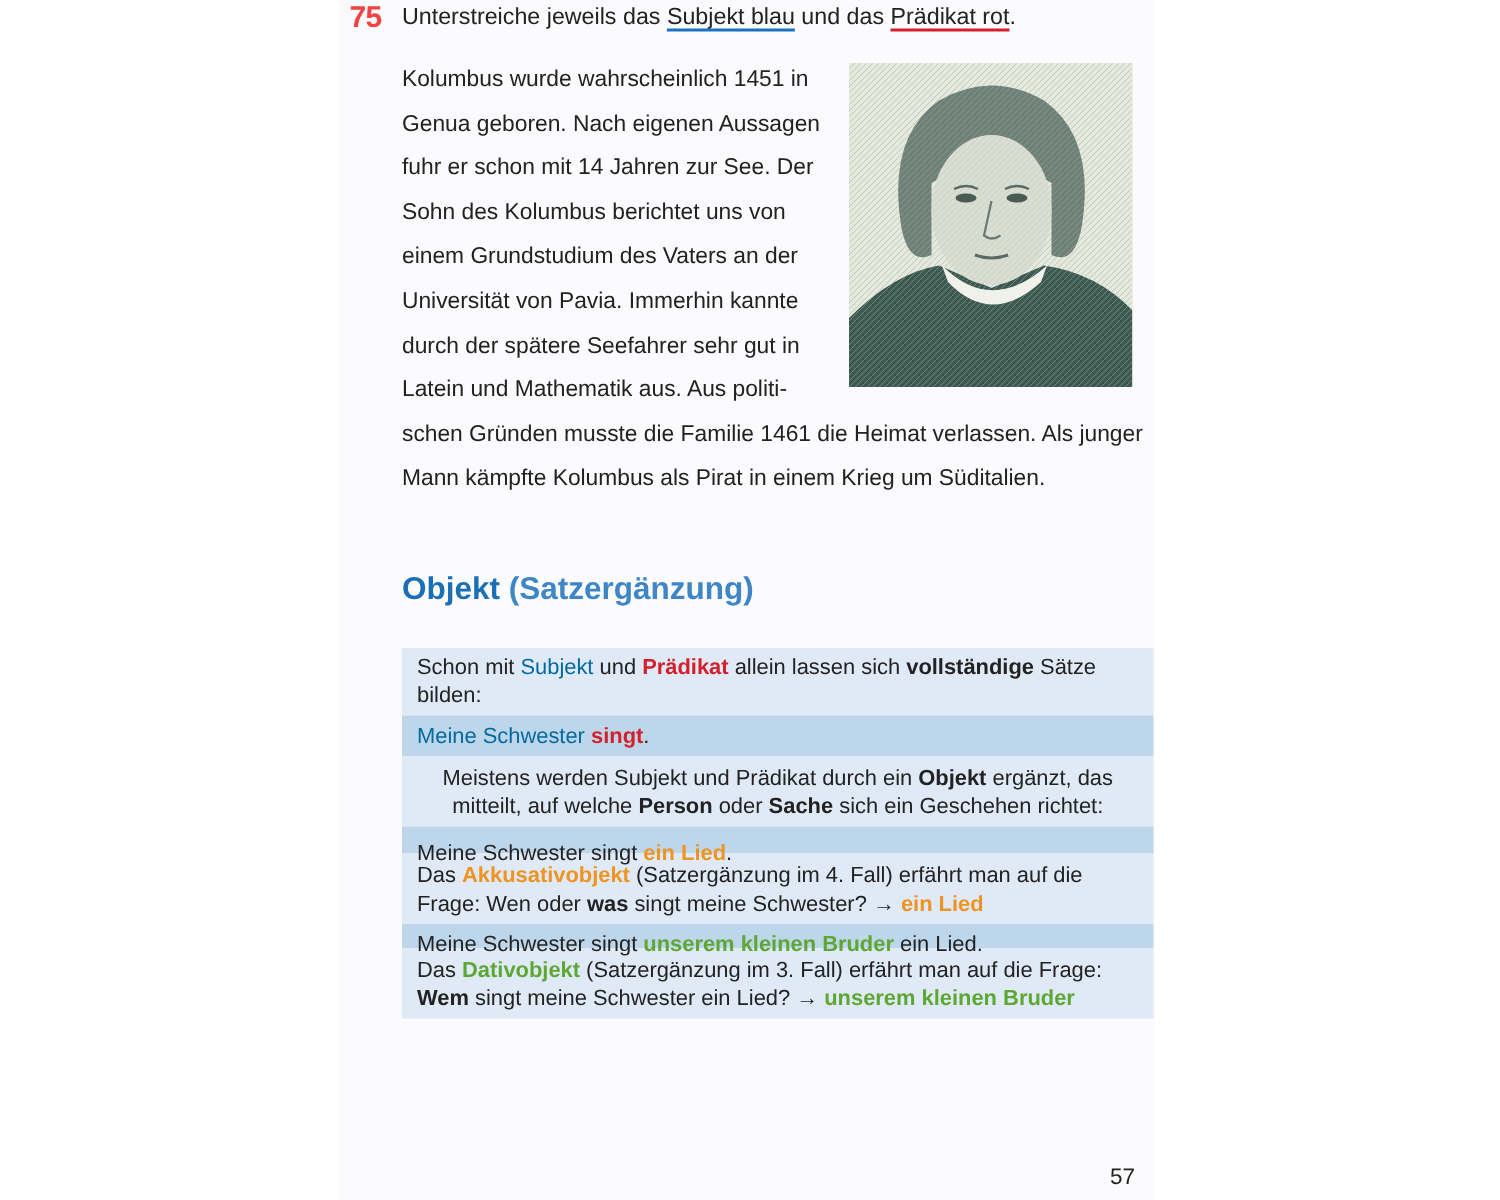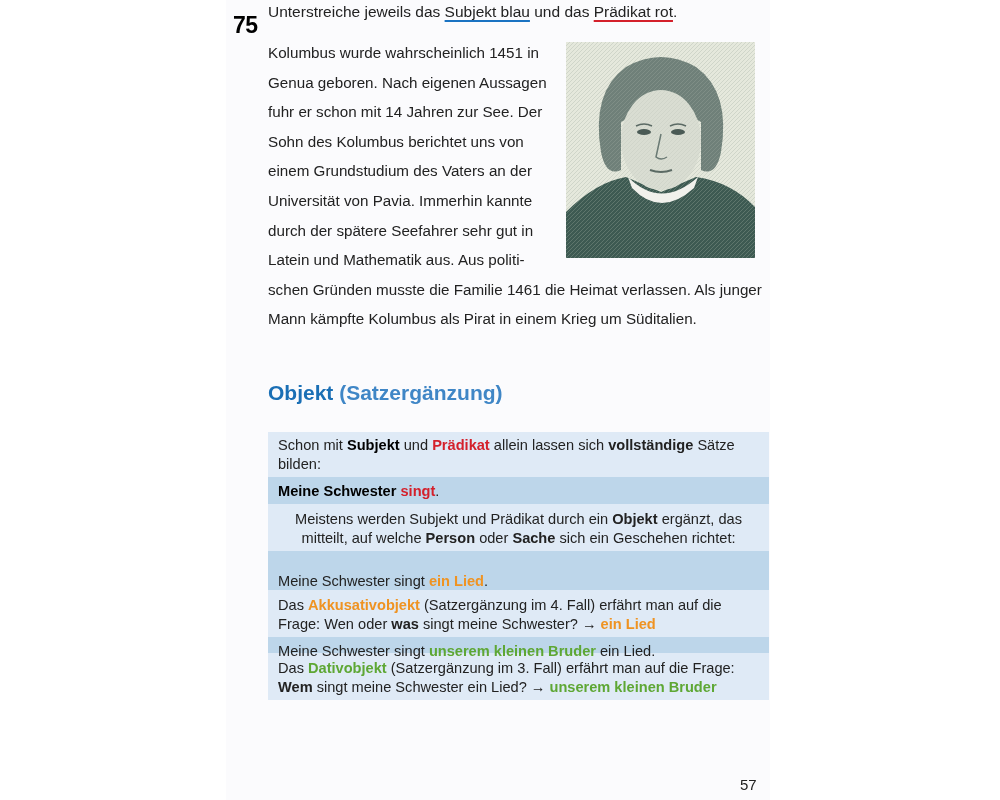--- a/index.html
+++ b/index.html
@@ -7,22 +7,22 @@
       width: 1000px; height: 800px; position: relative; overflow: hidden;
       background: #ffffff;
       font-family: "Liberation Sans", sans-serif;
       color: #222;
     }
     .page {
       position: absolute; left: 226px; top: 0; width: 544px; height: 800px;
       background: #fbfbfd;
     }
     .exercise-num {
-      position: absolute; left: 233px; top: 12px;
-      font-size: 23px; font-weight: bold; color: #000000;
+      position: absolute; left: 233px; top: 1px;
+      font-size: 20px; font-weight: bold; color: #ef4444;
       letter-spacing: -0.5px;
     }
     .exercise-text {
       position: absolute; left: 268px; top: 3px;
       font-size: 15.5px; color: #222; white-space: nowrap;
     }
     .ul-blue { text-decoration: underline; text-decoration-color: #1a73c2; text-decoration-thickness: 2px; text-underline-offset: 3px; }
     .ul-red { text-decoration: underline; text-decoration-color: #d4202b; text-decoration-thickness: 2px; text-underline-offset: 3px; }
 
     .story {
@@ -48,27 +48,27 @@
     }
     .row {
       box-sizing: border-box; padding: 4px 10px 0 10px;
       font-size: 14.6px; line-height: 18.5px; color: #222;
     }
     .row.light { background: #dfeaf6; }
     .row.dark { background: #bdd6ea; }
     .row.h1 { height: 45px; }
     .row.h2 { height: 27px; padding-top: 5px; }
     .row.h3 { height: 47px; padding-top: 6px; text-align: center; }
-    .row.h4 { height: 39px; padding-top: 21px; }
+    .row.h4 { height: 18px; padding-top: 9px; }
     .row.h5 { height: 47px; padding-top: 6px; }
     .row.h6 { height: 16px; padding-top: 5px; }
     .row.h7 { height: 47px; padding-top: 6px; }
 
     .b { font-weight: bold; }
-    .blue { color: #000000; font-weight: bold; }
+    .blue { color: #0369a1; font-weight: normal; }
     .red { color: #d4202b; font-weight: bold; }
     .orange { color: #ef9322; font-weight: bold; }
     .green { color: #5ea734; font-weight: bold; }
 
     .page-number {
       position: absolute; left: 740px; top: 776px;
       font-size: 15px; color: #222;
     }
   </style>
 </head>

